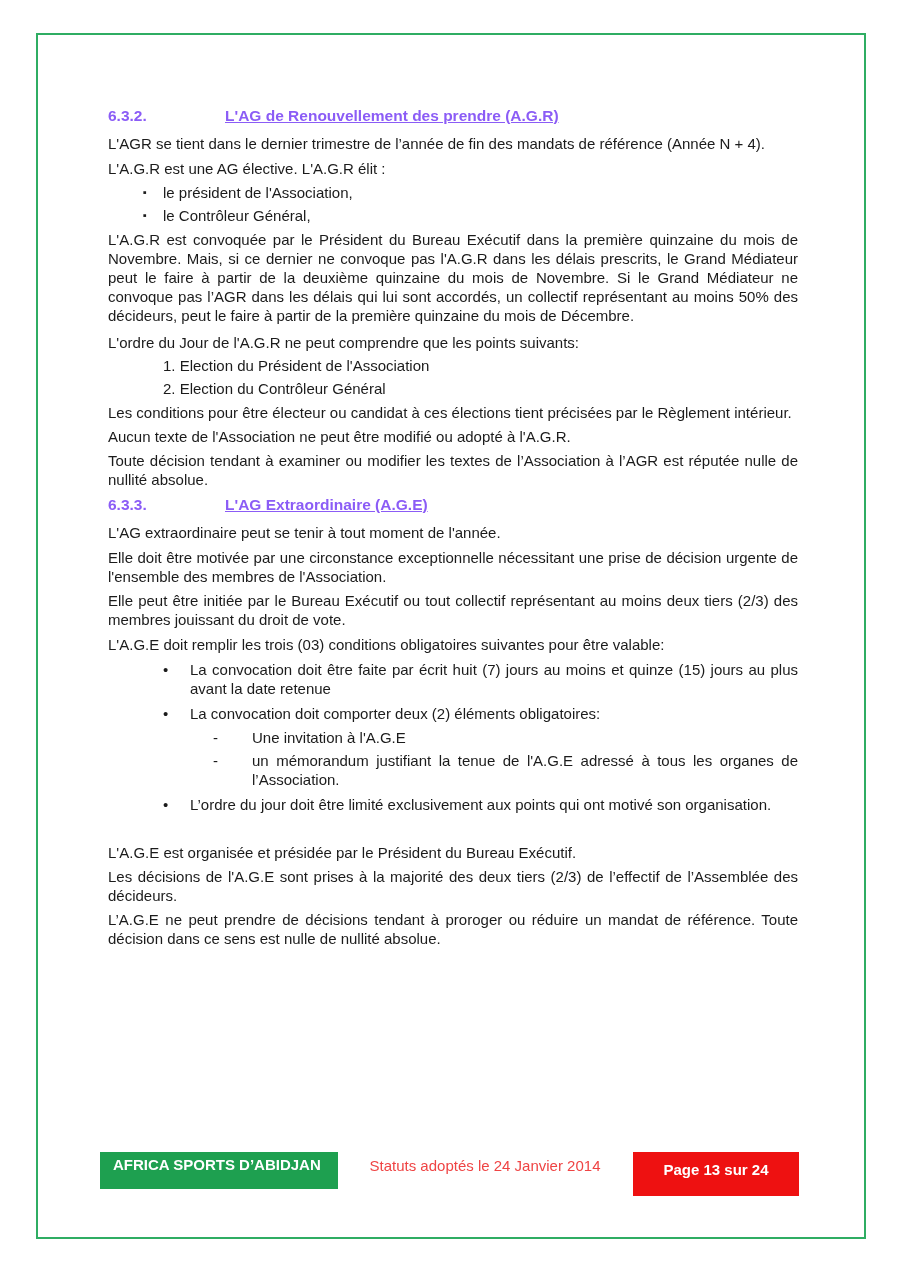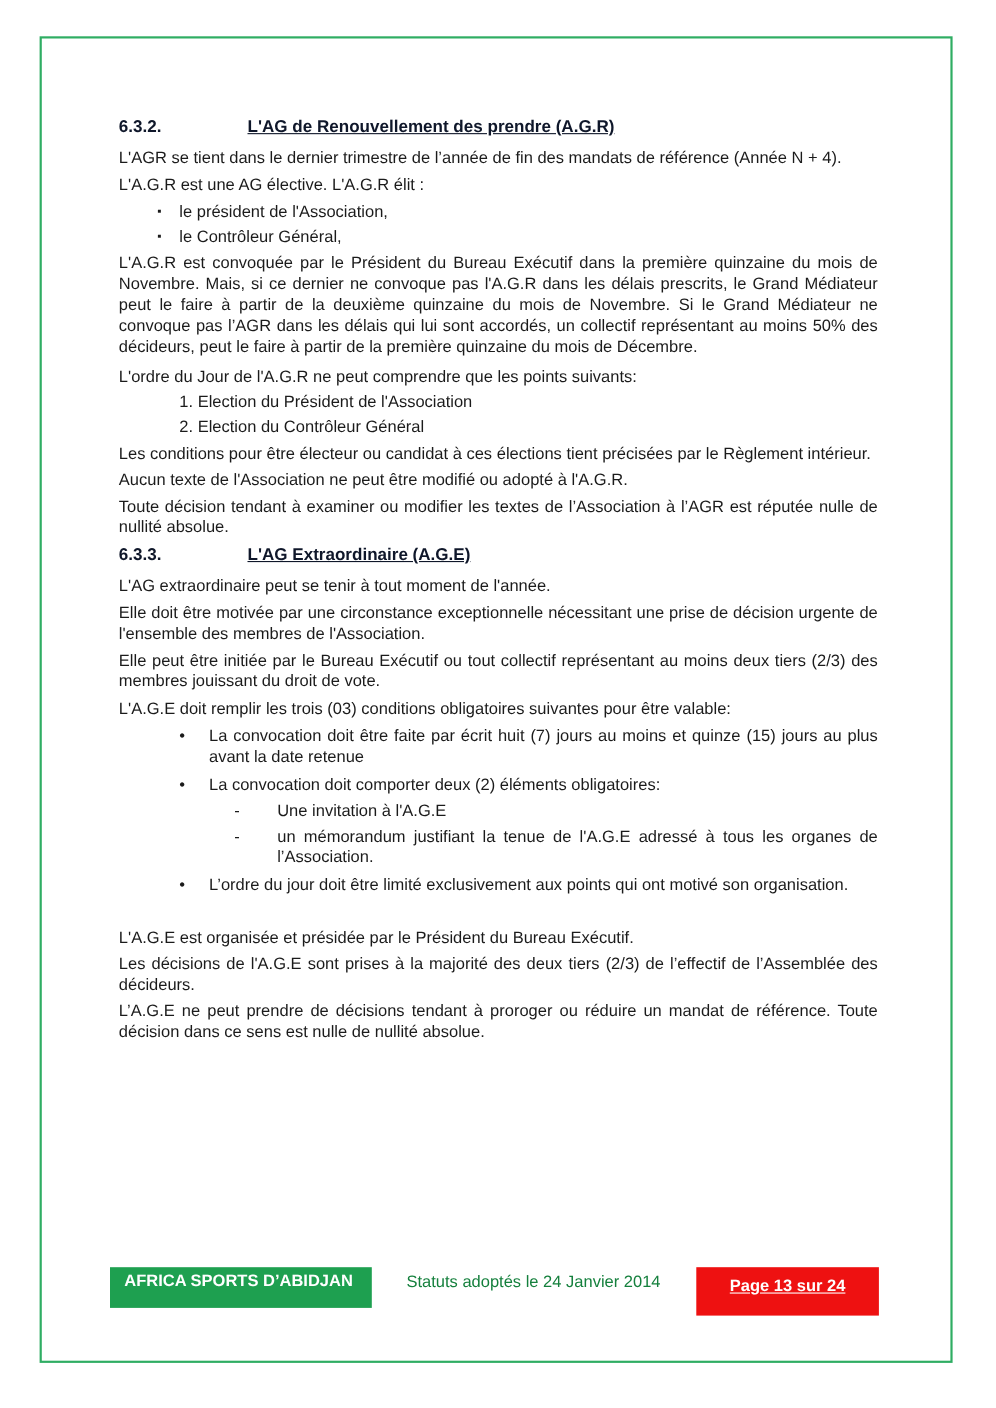--- a/index.html
+++ b/index.html
@@ -9,21 +9,21 @@
     color:#1b1b1b;
   }
   .frame {
     position:absolute; left:36px; top:33px; width:830px; height:1206px;
     border:2px solid #2fad63; box-sizing:border-box; background:#ffffff;
   }
   .content {
     position:absolute; left:108px; top:106px; width:690px;
     font-size:15px; line-height:19px;
   }
-  .heading { display:flex; font-weight:bold; font-size:15.5px; color:#0f172a; }
+  .heading { display:flex; font-weight:bold; font-size:15.5px; color:#8b5cf6; }
   .heading .hnum { flex:0 0 117px; }
   .heading .htitle { text-decoration:underline; }
   .h1 { margin:0 0 9px 0; }
   .h2 { margin:3px 0 9px 0; }
   p.body { margin:0; text-align:justify; }
   .mb4 { margin-bottom:4px !important; }
   .mb5 { margin-bottom:5px !important; }
   .mb6 { margin-bottom:6px !important; }
   .mb8 { margin-bottom:8px !important; }
   .mb29 { margin-bottom:29px !important; }
@@ -36,26 +36,26 @@
   .li-dash { padding-left:105px; }
   .li-dash .mk { flex:0 0 39px; }
   .li-num { padding-left:55px; }
   .footer-org {
     position:absolute; left:100px; top:1152px; width:238px; height:37px;
     background:#1ea050; color:#ffffff; font-weight:bold;
     font-size:15px; line-height:20px; padding:3px 12px 0 13px; box-sizing:border-box;
   }
   .footer-center {
     position:absolute; left:337px; top:1157px; width:296px;
-    text-align:center; font-size:15px; color:#15803d;
+    text-align:center; font-size:15px; color:#ef4444;
   }
   .footer-page {
     position:absolute; left:633px; top:1152px; width:166px; height:44px;
     background:#ee1111; color:#ffffff; font-weight:bold; text-align:center;
-    font-size:15px; padding-top:9px; box-sizing:border-box;text-decoration:underline;
+    font-size:15px; padding-top:9px; box-sizing:border-box;
   }
 </style>
 </head>
 <body>
 
 <div class="frame"></div>
 
 <div class="content">
 
   <div class="heading h1">

